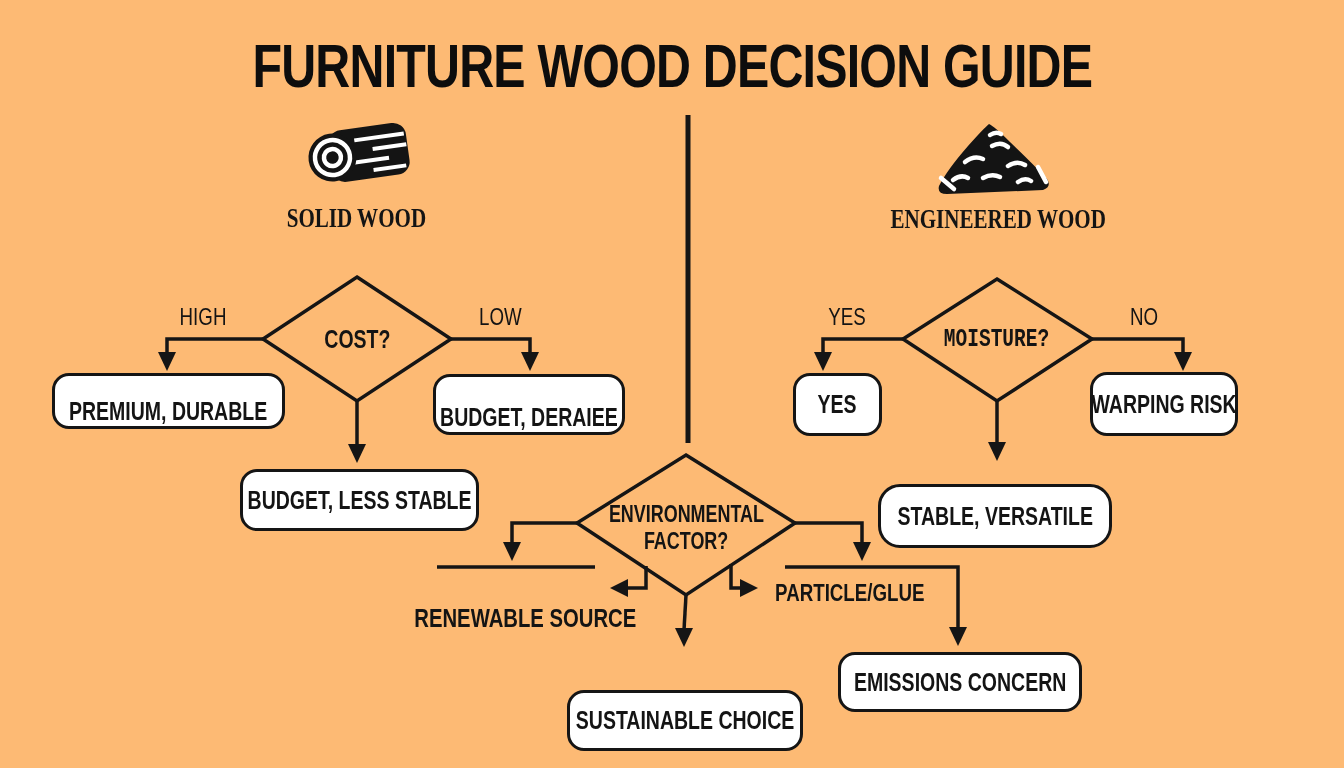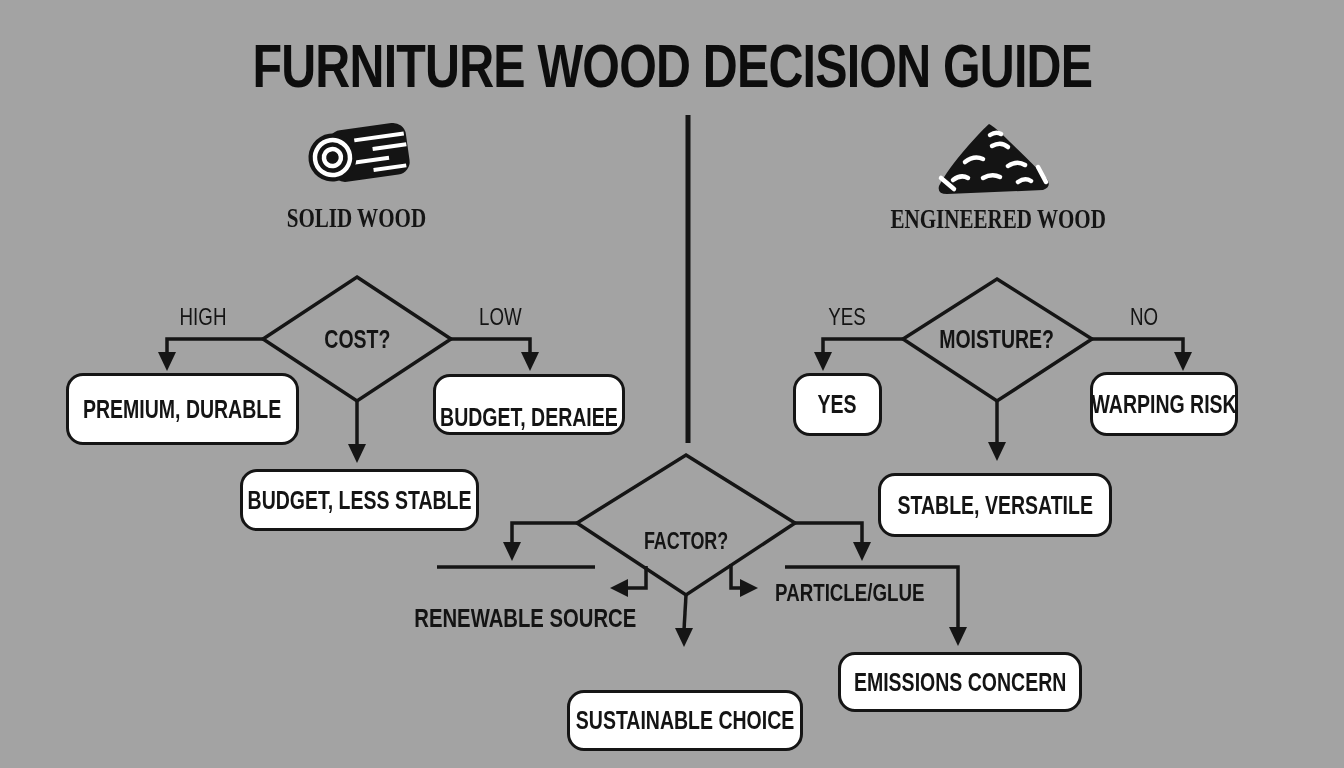--- a/index.html
+++ b/index.html
@@ -1,18 +1,18 @@
 <!DOCTYPE html>
 <html><head>
 <meta charset="utf-8">
 <style>
   html,body{margin:0;padding:0;}
   .canvas{
     position:relative;width:1344px;height:768px;overflow:hidden;
-    background:#a3a3a3;
+    background:#fdba74;
     font-family:"Liberation Sans", sans-serif;
     color:#141414;
   }
   svg.layer{position:absolute;left:0;top:0;width:1344px;height:768px;}
   .ct{display:inline-block;transform:scaleX(0.78);transform-origin:center;white-space:nowrap;}
   .title{
     position:absolute;left:0;top:30px;width:1344px;text-align:center;
     font-size:62px;font-weight:bold;letter-spacing:-1px;color:#0d0d0d;
   }
   .sec{position:absolute;text-align:center;font-size:27px;font-weight:bold;font-family:Liberation Serif, serif;}
@@ -105,22 +105,25 @@
   <div class="sec" style="left:256px;top:203px;width:200px;">
     <span class="ct">SOLID WOOD</span>
   </div>
   <div class="sec" style="left:860px;top:204px;width:260px;">
     <span class="ct">ENGINEERED WOOD</span>
   </div>
 
   <div class="dlbl" style="left:297px;top:325px;width:120px;">
     <span class="ct">COST?</span>
   </div>
-  <div class="dlbl" style="left:917px;top:325px;width:160px;">
+  <div class="dlbl" style="left:917px;top:325px;width:160px;font-family:Liberation Mono, monospace;">
     <span class="ct">MOISTURE?</span>
+  </div>
+  <div class="envl" style="left:586px;top:501px;width:200px;">
+    <span class="ct">ENVIRONMENTAL</span>
   </div>
   <div class="envl" style="left:586px;top:528px;width:200px;">
     <span class="ct">FACTOR?</span>
   </div>
 
   <div class="lbl" style="left:143px;top:303px;width:120px;">
     <span class="ct">HIGH</span>
   </div>
   <div class="lbl" style="left:440px;top:303px;width:120px;">
     <span class="ct">LOW</span>
@@ -132,36 +135,36 @@
     <span class="ct">NO</span>
   </div>
 
   <div class="opt" style="left:383px;top:579px;width:240px;font-size:26px;margin-top:24px;">
     <span class="ct">RENEWABLE SOURCE</span>
   </div>
   <div class="opt" style="left:750px;top:579px;width:200px;font-size:24px;">
     <span class="ct">PARTICLE/GLUE</span>
   </div>
 
-  <div class="bx" style="left:66px;top:373px;width:233px;height:72px;">
+  <div class="bx" style="left:52px;top:373px;width:233px;height:56px;align-items:flex-end;">
     <span class="ct">PREMIUM, DURABLE</span>
   </div>
   <div class="bx" style="left:433px;top:374px;width:192px;height:61px;align-items:flex-end;">
     <span class="ct">BUDGET, DERAIEE</span>
   </div>
   <div class="bx" style="left:240px;top:469px;width:239px;height:62px;">
     <span class="ct">BUDGET, LESS STABLE</span>
   </div>
   <div class="bx" style="left:793px;top:373px;width:89px;height:63px;">
     <span class="ct">YES</span>
   </div>
   <div class="bx" style="left:1090px;top:372px;width:148px;height:64px;">
     <span class="ct">WARPING RISK</span>
   </div>
-  <div class="bx" style="left:878px;top:473px;width:234px;height:64px;">
+  <div class="bx" style="left:878px;top:484px;width:234px;height:64px;border-radius:22px;">
     <span class="ct">STABLE, VERSATILE</span>
   </div>
   <div class="bx" style="left:567px;top:650px;width:236px;height:61px;margin-top:40px;">
     <span class="ct">SUSTAINABLE CHOICE</span>
   </div>
   <div class="bx" style="left:838px;top:652px;width:244px;height:60px;">
     <span class="ct">EMISSIONS CONCERN</span>
   </div>
 
 </div>

